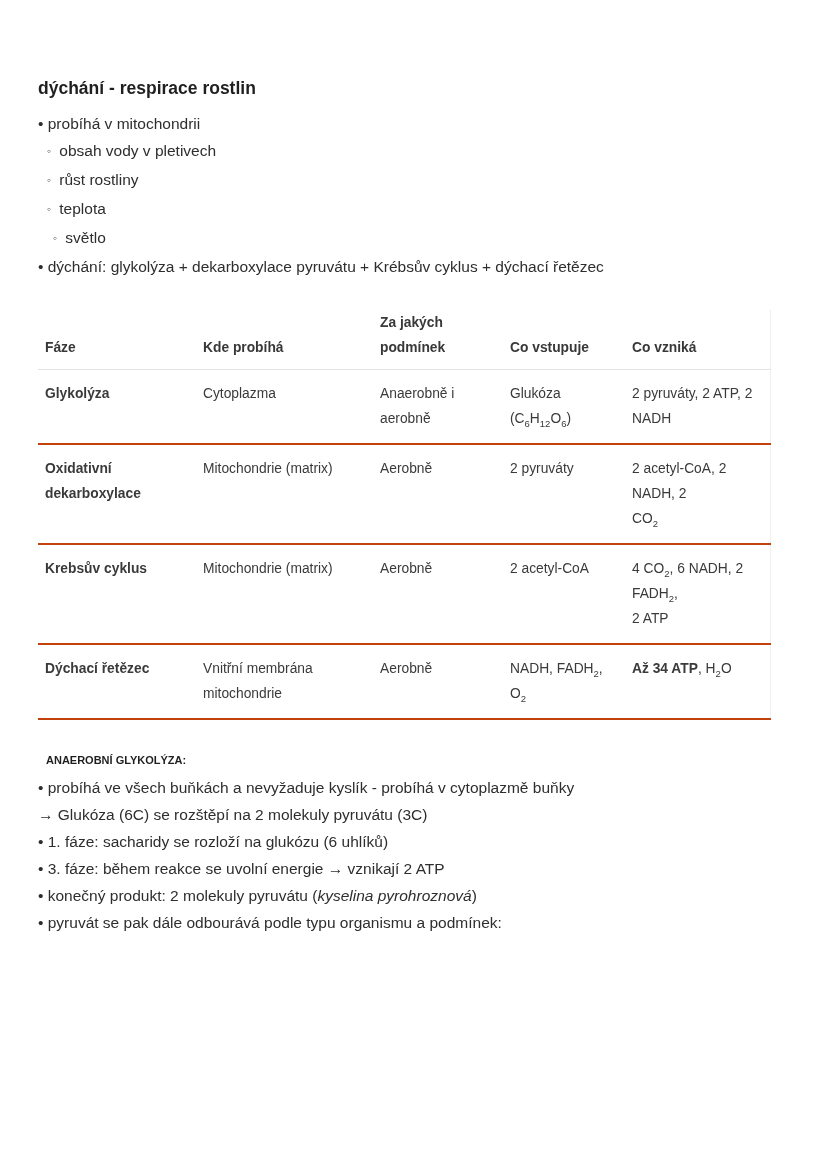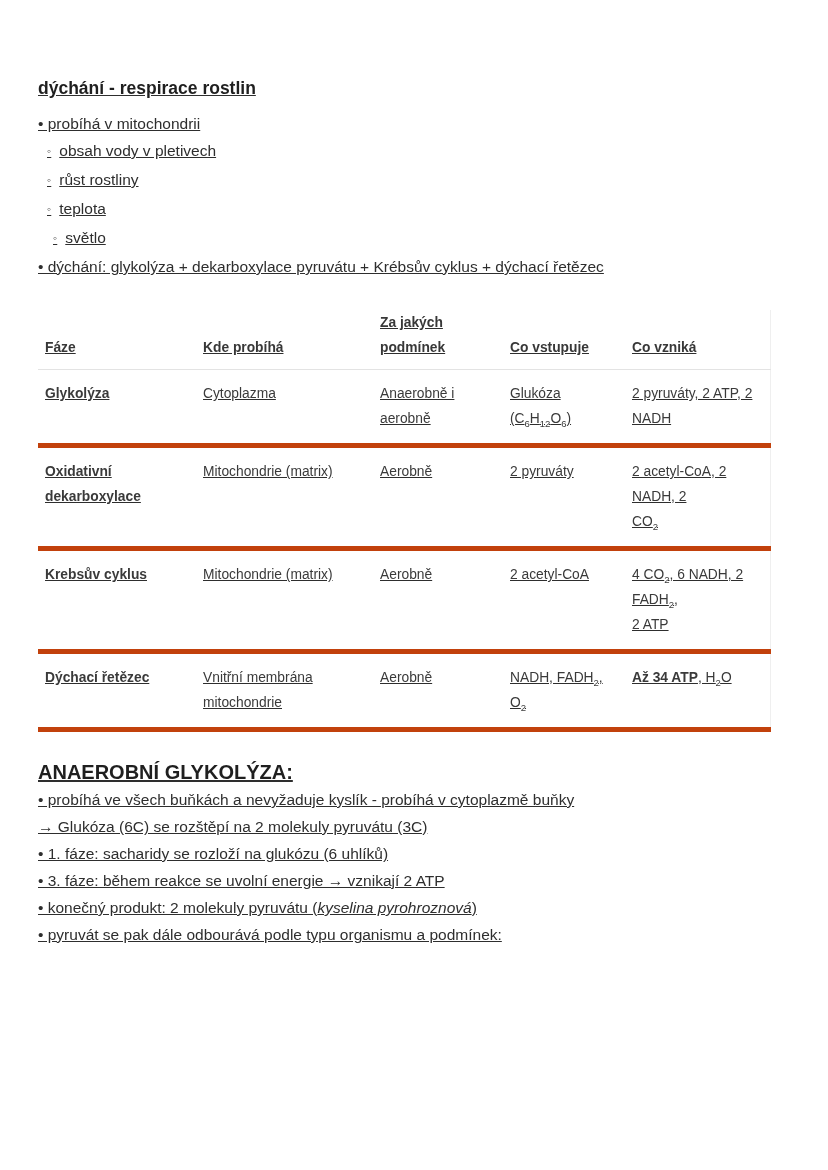--- a/index.html
+++ b/index.html
@@ -10,21 +10,20 @@
     height: 1170px;
     overflow: hidden;
     font-family: "Liberation Sans", sans-serif;
     color: #2e2e2e;
   }
   .page {
     box-sizing: border-box;
     width: 676px;
     height: 1170px;
     padding: 76px 50px 0 38px;
-    text-decoration: underline;
   }
   h1.title {
     font-size: 17.5px;
     font-weight: 700;
     color: #1f1f1f;
     margin: 0 0 10px 0;
     line-height: 24px;
   }
   .note-line, .para div, .factor-item, .factors-lead {
     font-size: 15.5px;
@@ -62,31 +61,32 @@
     line-height: 25px;
     padding: 0 8px 9px 7px;
     border-bottom: 1px solid #e3e3e3;
     color: #383838;
   }
   table.phases td {
     vertical-align: top;
     font-size: 13.8px;
     line-height: 25px;
     padding: 11px 8px 12px 7px;
-    border-bottom: 5px solid #c2410c;
+    border-bottom: 2px solid #c2410c;
   }
   table.phases th:last-child, table.phases td:last-child {
     border-right: 1px solid #efefef;
   }
   .section2 { margin-top: 27px; }
   .section2 .sec-heading {
     font-weight: 700;
-    font-size: 20px;
+    font-size: 11px;
     line-height: 27px;
     color: #1f1f1f;
+    margin-left: 8px;
   }
 </style>
 </head>
 <body>
 
 <div class="page">
 
   <h1 class="title">dýchání - respirace rostlin</h1>
 
 

